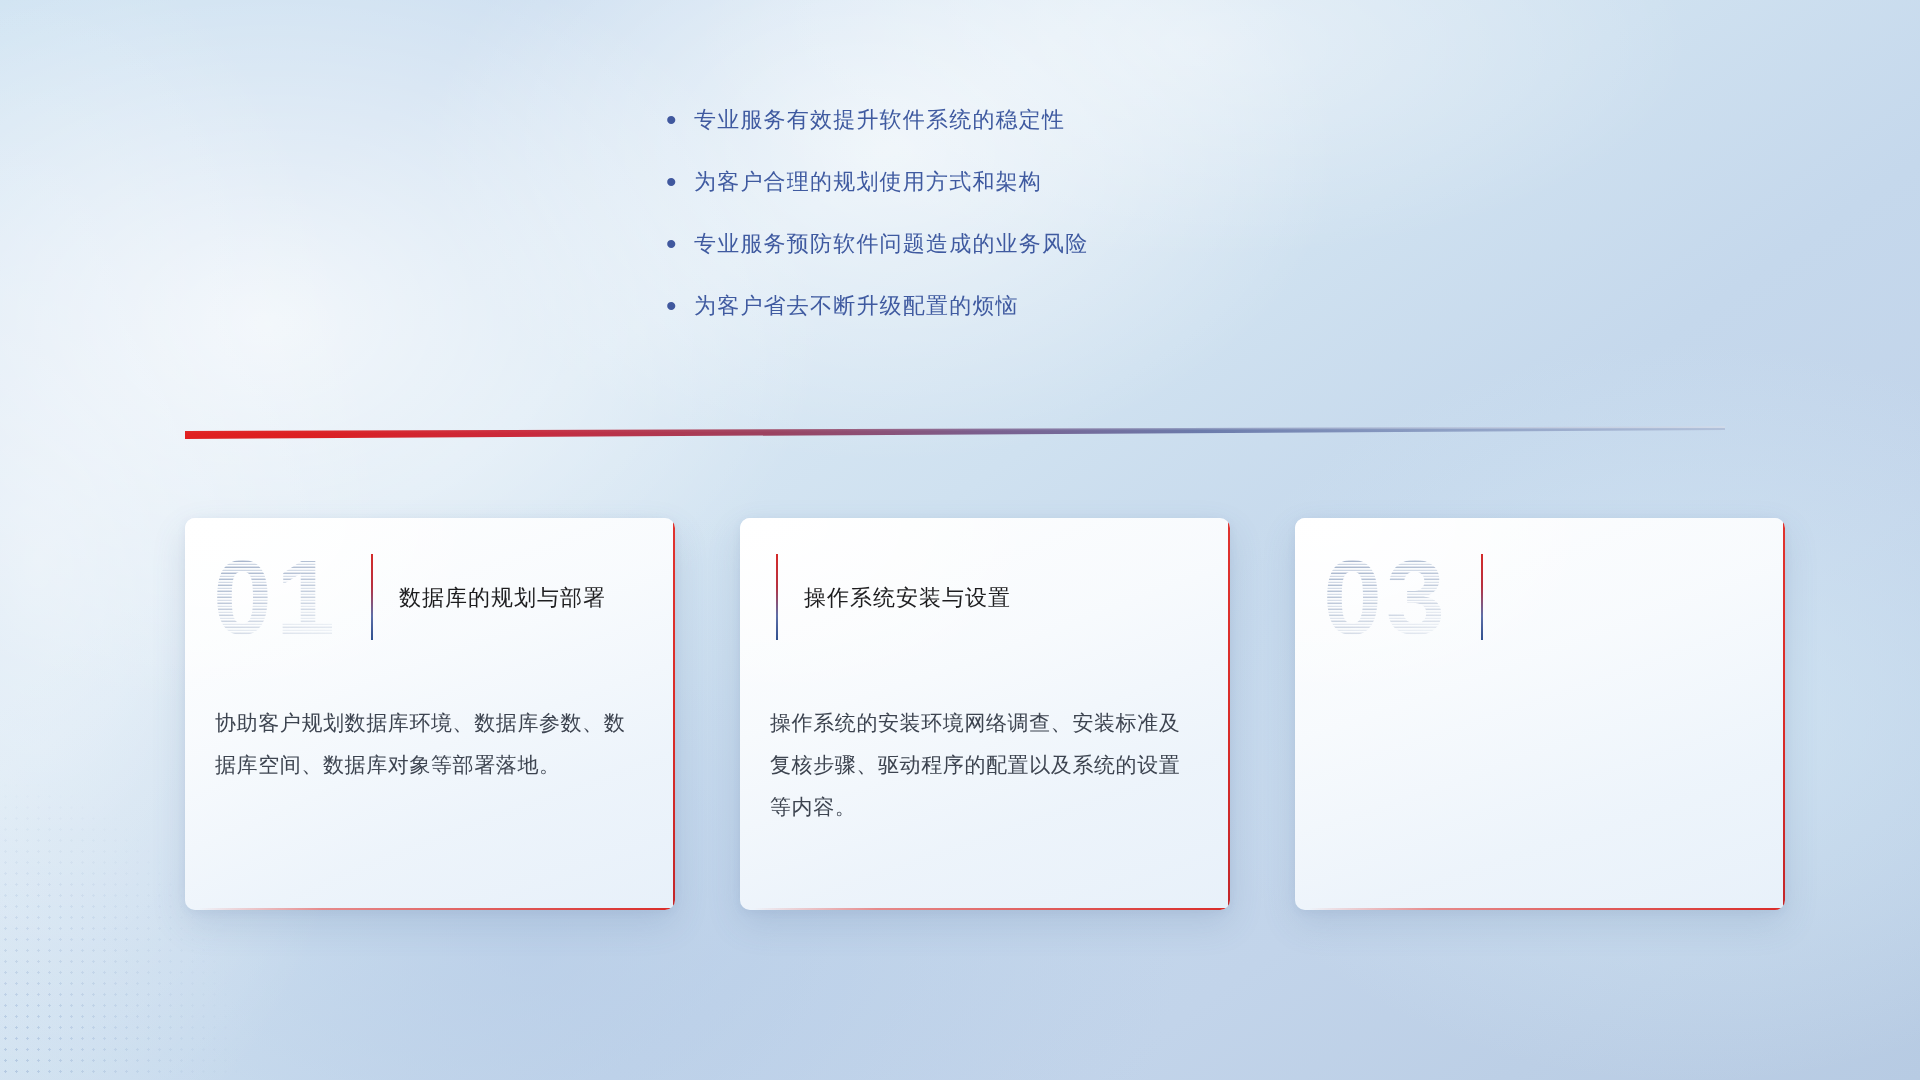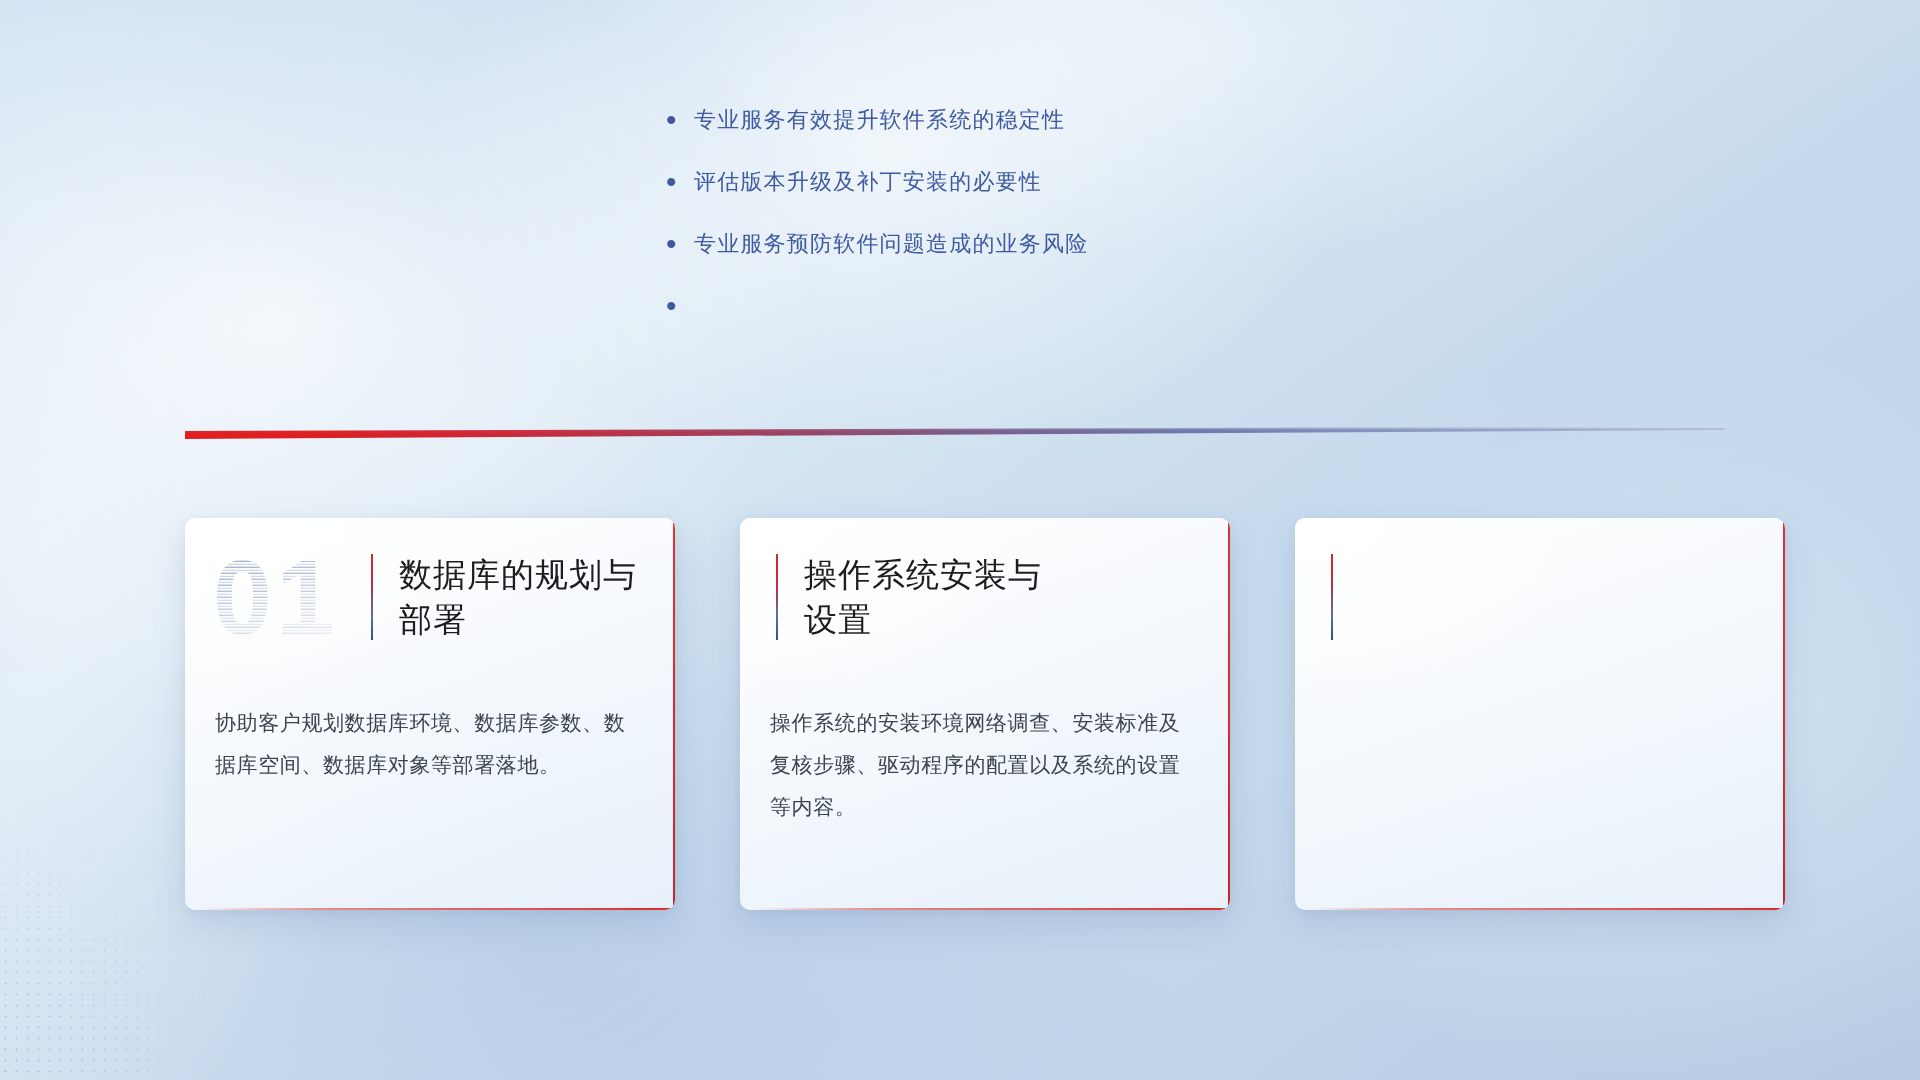--- a/index.html
+++ b/index.html
@@ -137,21 +137,21 @@
   .card-num svg{ width:100%; height:100%; display:block; }
 
   .card-divider{
     width:2px;
     flex:0 0 2px;
     height:86px;
     margin:0 26px 0 10px;
     background:linear-gradient(180deg,#d42b2a 0%,#b8303f 38%,#5d6fa8 72%,#2f4f8e 100%);
   }
   .card-title{
-    font-size:33px;
+    font-size:22px;
     line-height:45px;
     color:#1d1d1f;
     letter-spacing:1px;
     font-weight:400;
     max-width:240px;
   }
 
   .card-body{
     position:relative;
     padding:26px 41px 0 30px;
@@ -183,30 +183,31 @@
 
   <div class="bullets">
 
     <div class="bullet-row">
       <span class="bullet-dot">•</span>
       <span class="bullet-text">专业服务有效提升软件系统的稳定性</span>
     </div>
 
     <div class="bullet-row">
       <span class="bullet-dot">•</span>
-      <span class="bullet-text">评估版本升级及补丁安装的必要性</span>
+      <span class="bullet-text">为客户合理的规划使用方式和架构</span>
     </div>
 
     <div class="bullet-row">
       <span class="bullet-dot">•</span>
       <span class="bullet-text">专业服务预防软件问题造成的业务风险</span>
     </div>
 
     <div class="bullet-row">
       <span class="bullet-dot">•</span>
+      <span class="bullet-text">为客户省去不断升级配置的烦恼</span>
     </div>
 
   </div>
 
   <div class="separator">
     <svg width="1540" height="20" viewBox="0 0 1540 20" preserveAspectRatio="none">
       <defs>
         <linearGradient id="wedgeGrad" x1="0" y1="0" x2="1" y2="0">
           <stop offset="0%" stop-color="#e02020"></stop>
           <stop offset="8%" stop-color="#dc1f22"></stop>
@@ -264,19 +265,39 @@
       <div class="card-head">
         <div class="card-divider"></div>
         <div class="card-title">操作系统安装与设置</div>
       </div>
       <div class="card-body">操作系统的安装环境网络调查、安装标准及复核步骤、驱动程序的配置以及系统的设置等内容。</div>
     </div>
 
     <div class="card">
       <div class="card-sheen"></div>
       <div class="card-head">
+        <div class="card-num">
+          <svg viewBox="0 0 150 110">
+            <defs>
+              <pattern id="hatch3" width="6" height="6" patternUnits="userSpaceOnUse">
+                <rect width="6" height="6" fill="none"></rect>
+                <line x1="0" y1="1.3" x2="6" y2="1.3" stroke="#7e93b5" stroke-width="1.5"></line>
+                <line x1="0" y1="4.3" x2="6" y2="4.3" stroke="#9fb0cb" stroke-width="1"></line>
+              </pattern>
+              <linearGradient id="hfade3" x1="0" y1="0" x2="0.35" y2="1">
+                <stop offset="0%" stop-color="#fff" stop-opacity="0.95"></stop>
+                <stop offset="55%" stop-color="#fff" stop-opacity="0.55"></stop>
+                <stop offset="100%" stop-color="#fff" stop-opacity="0.18"></stop>
+              </linearGradient>
+              <mask id="hm3">
+                  <rect width="150" height="110" fill="url(#hfade3)"></rect>
+                </mask>
+            </defs>
+            <text x="2" y="92" font-family="'Liberation Sans',sans-serif" font-size="106" font-weight="700" fill="url(#hatch3)" mask="url(#hm3)" letter-spacing="4">03</text>
+          </svg>
+        </div>
         <div class="card-divider"></div>
       </div>
     </div>
 
   </div>
 
 </div>
 
 </body></html>

